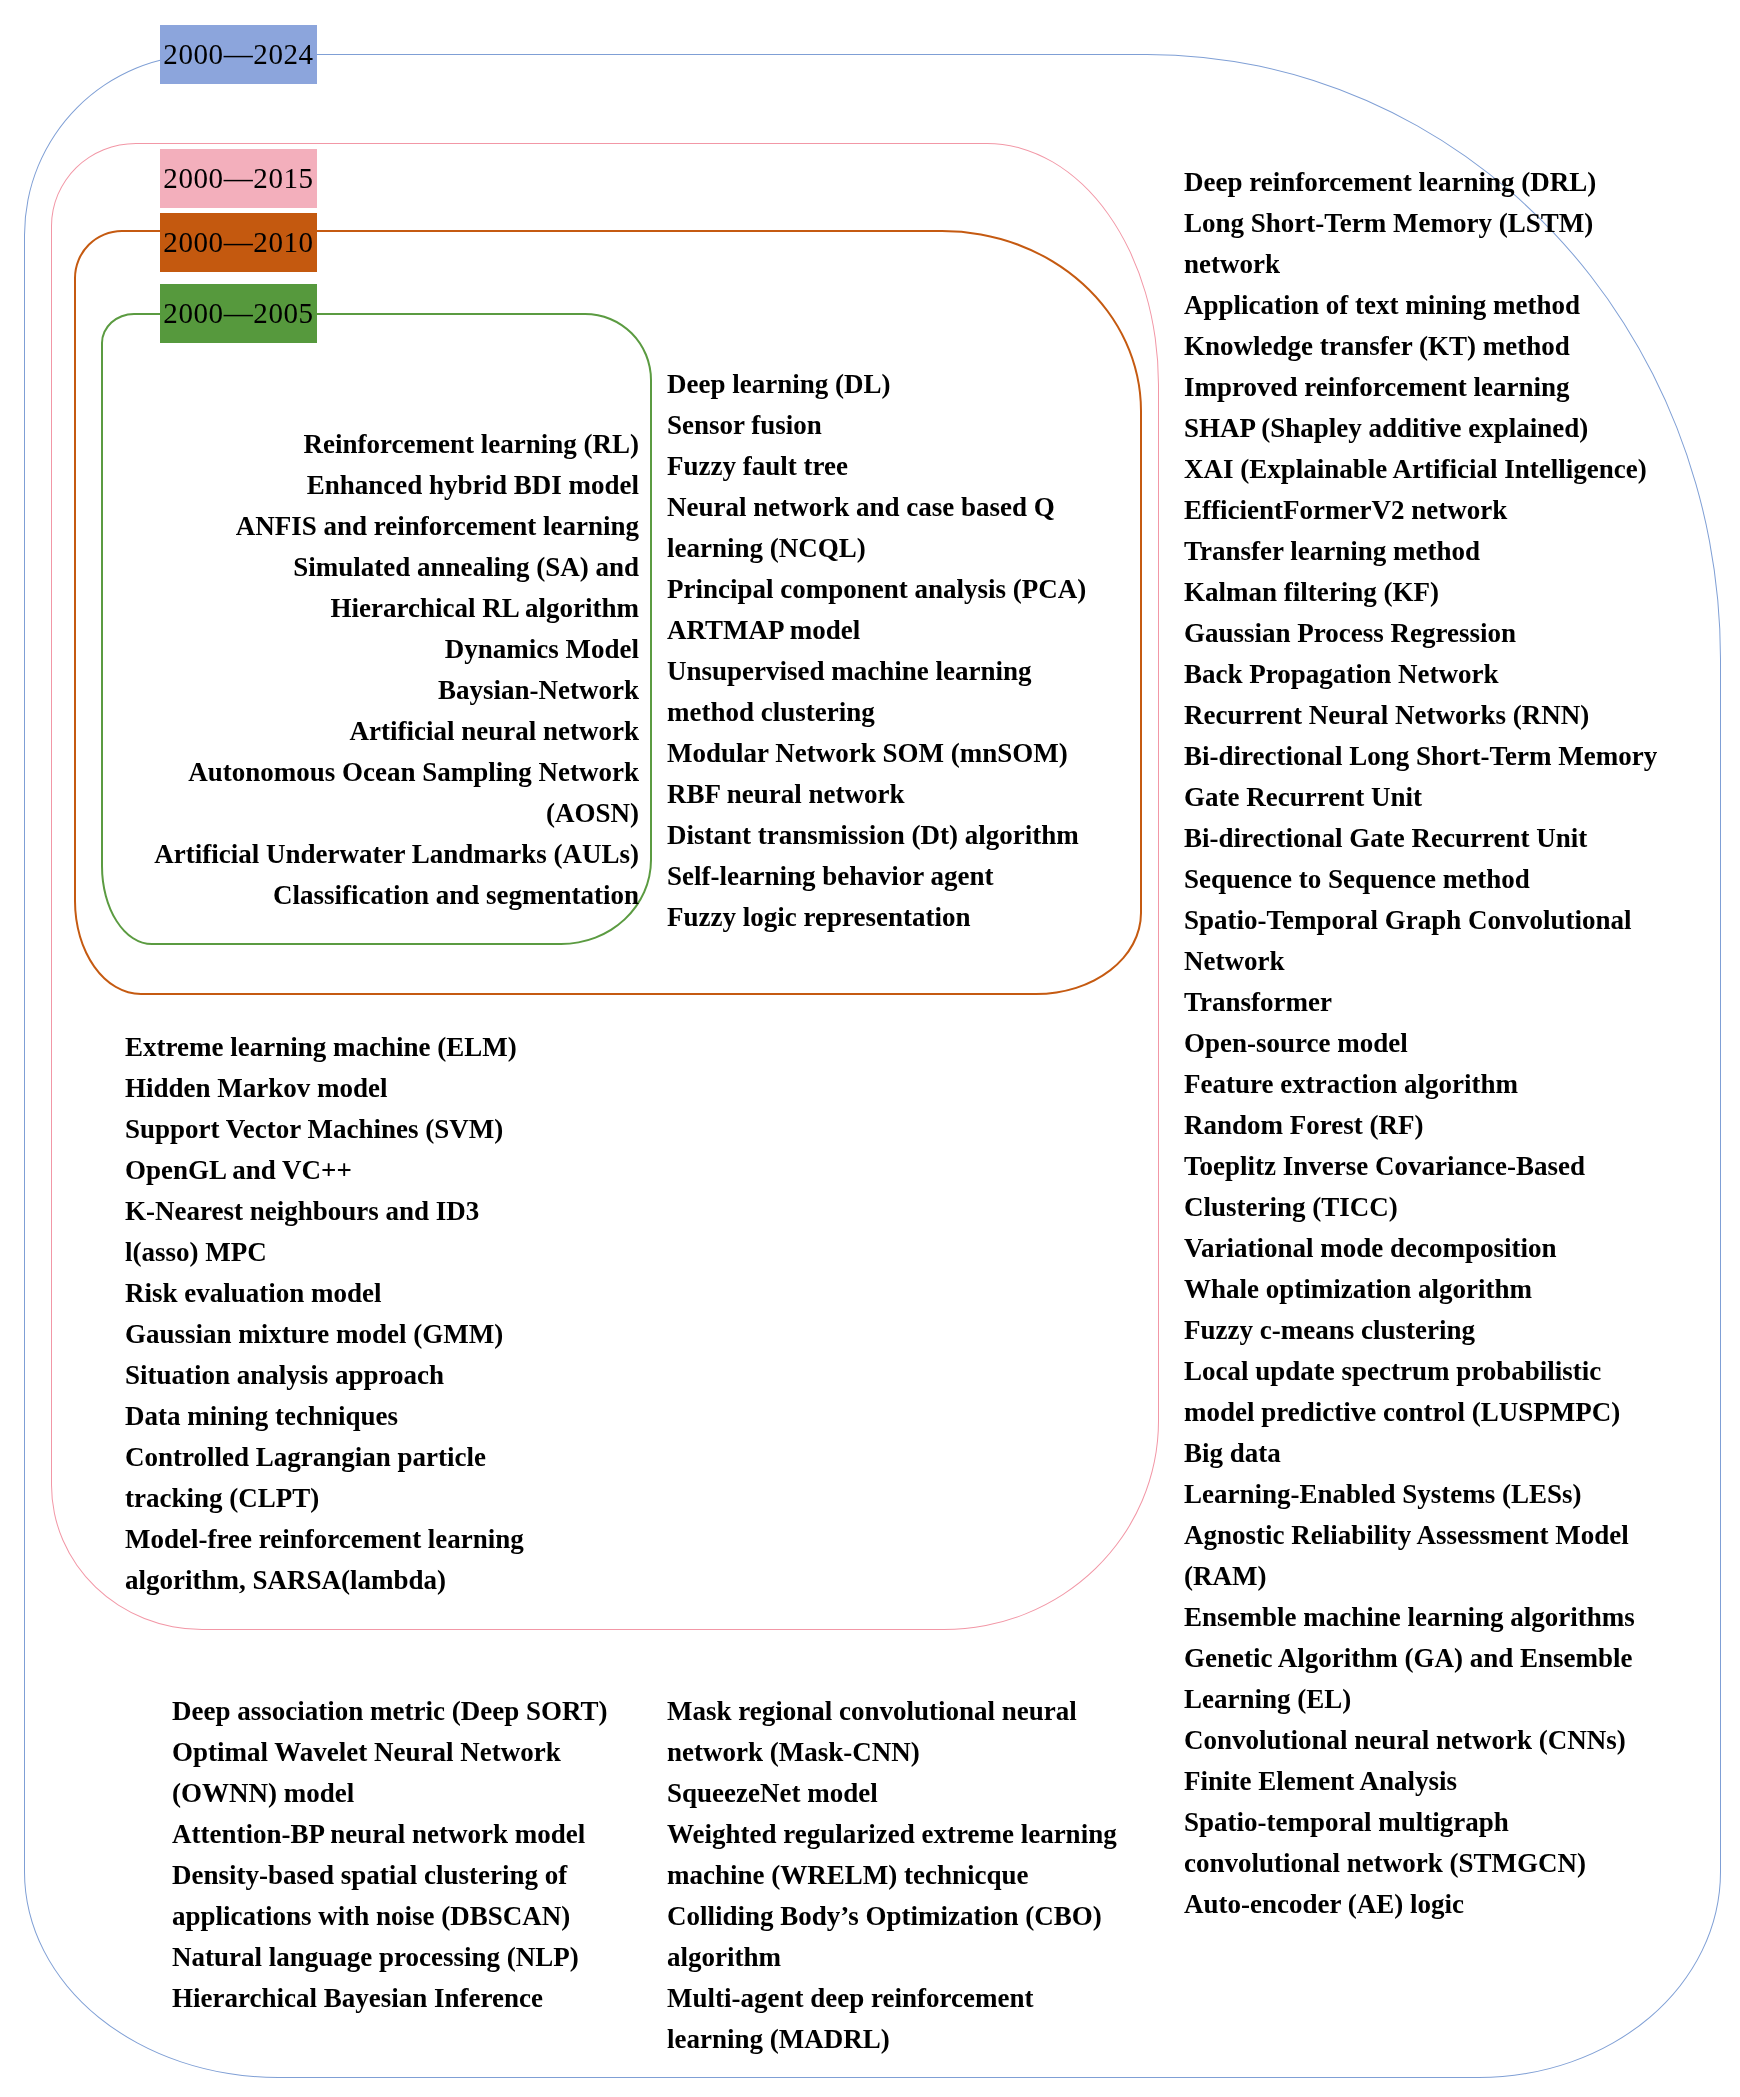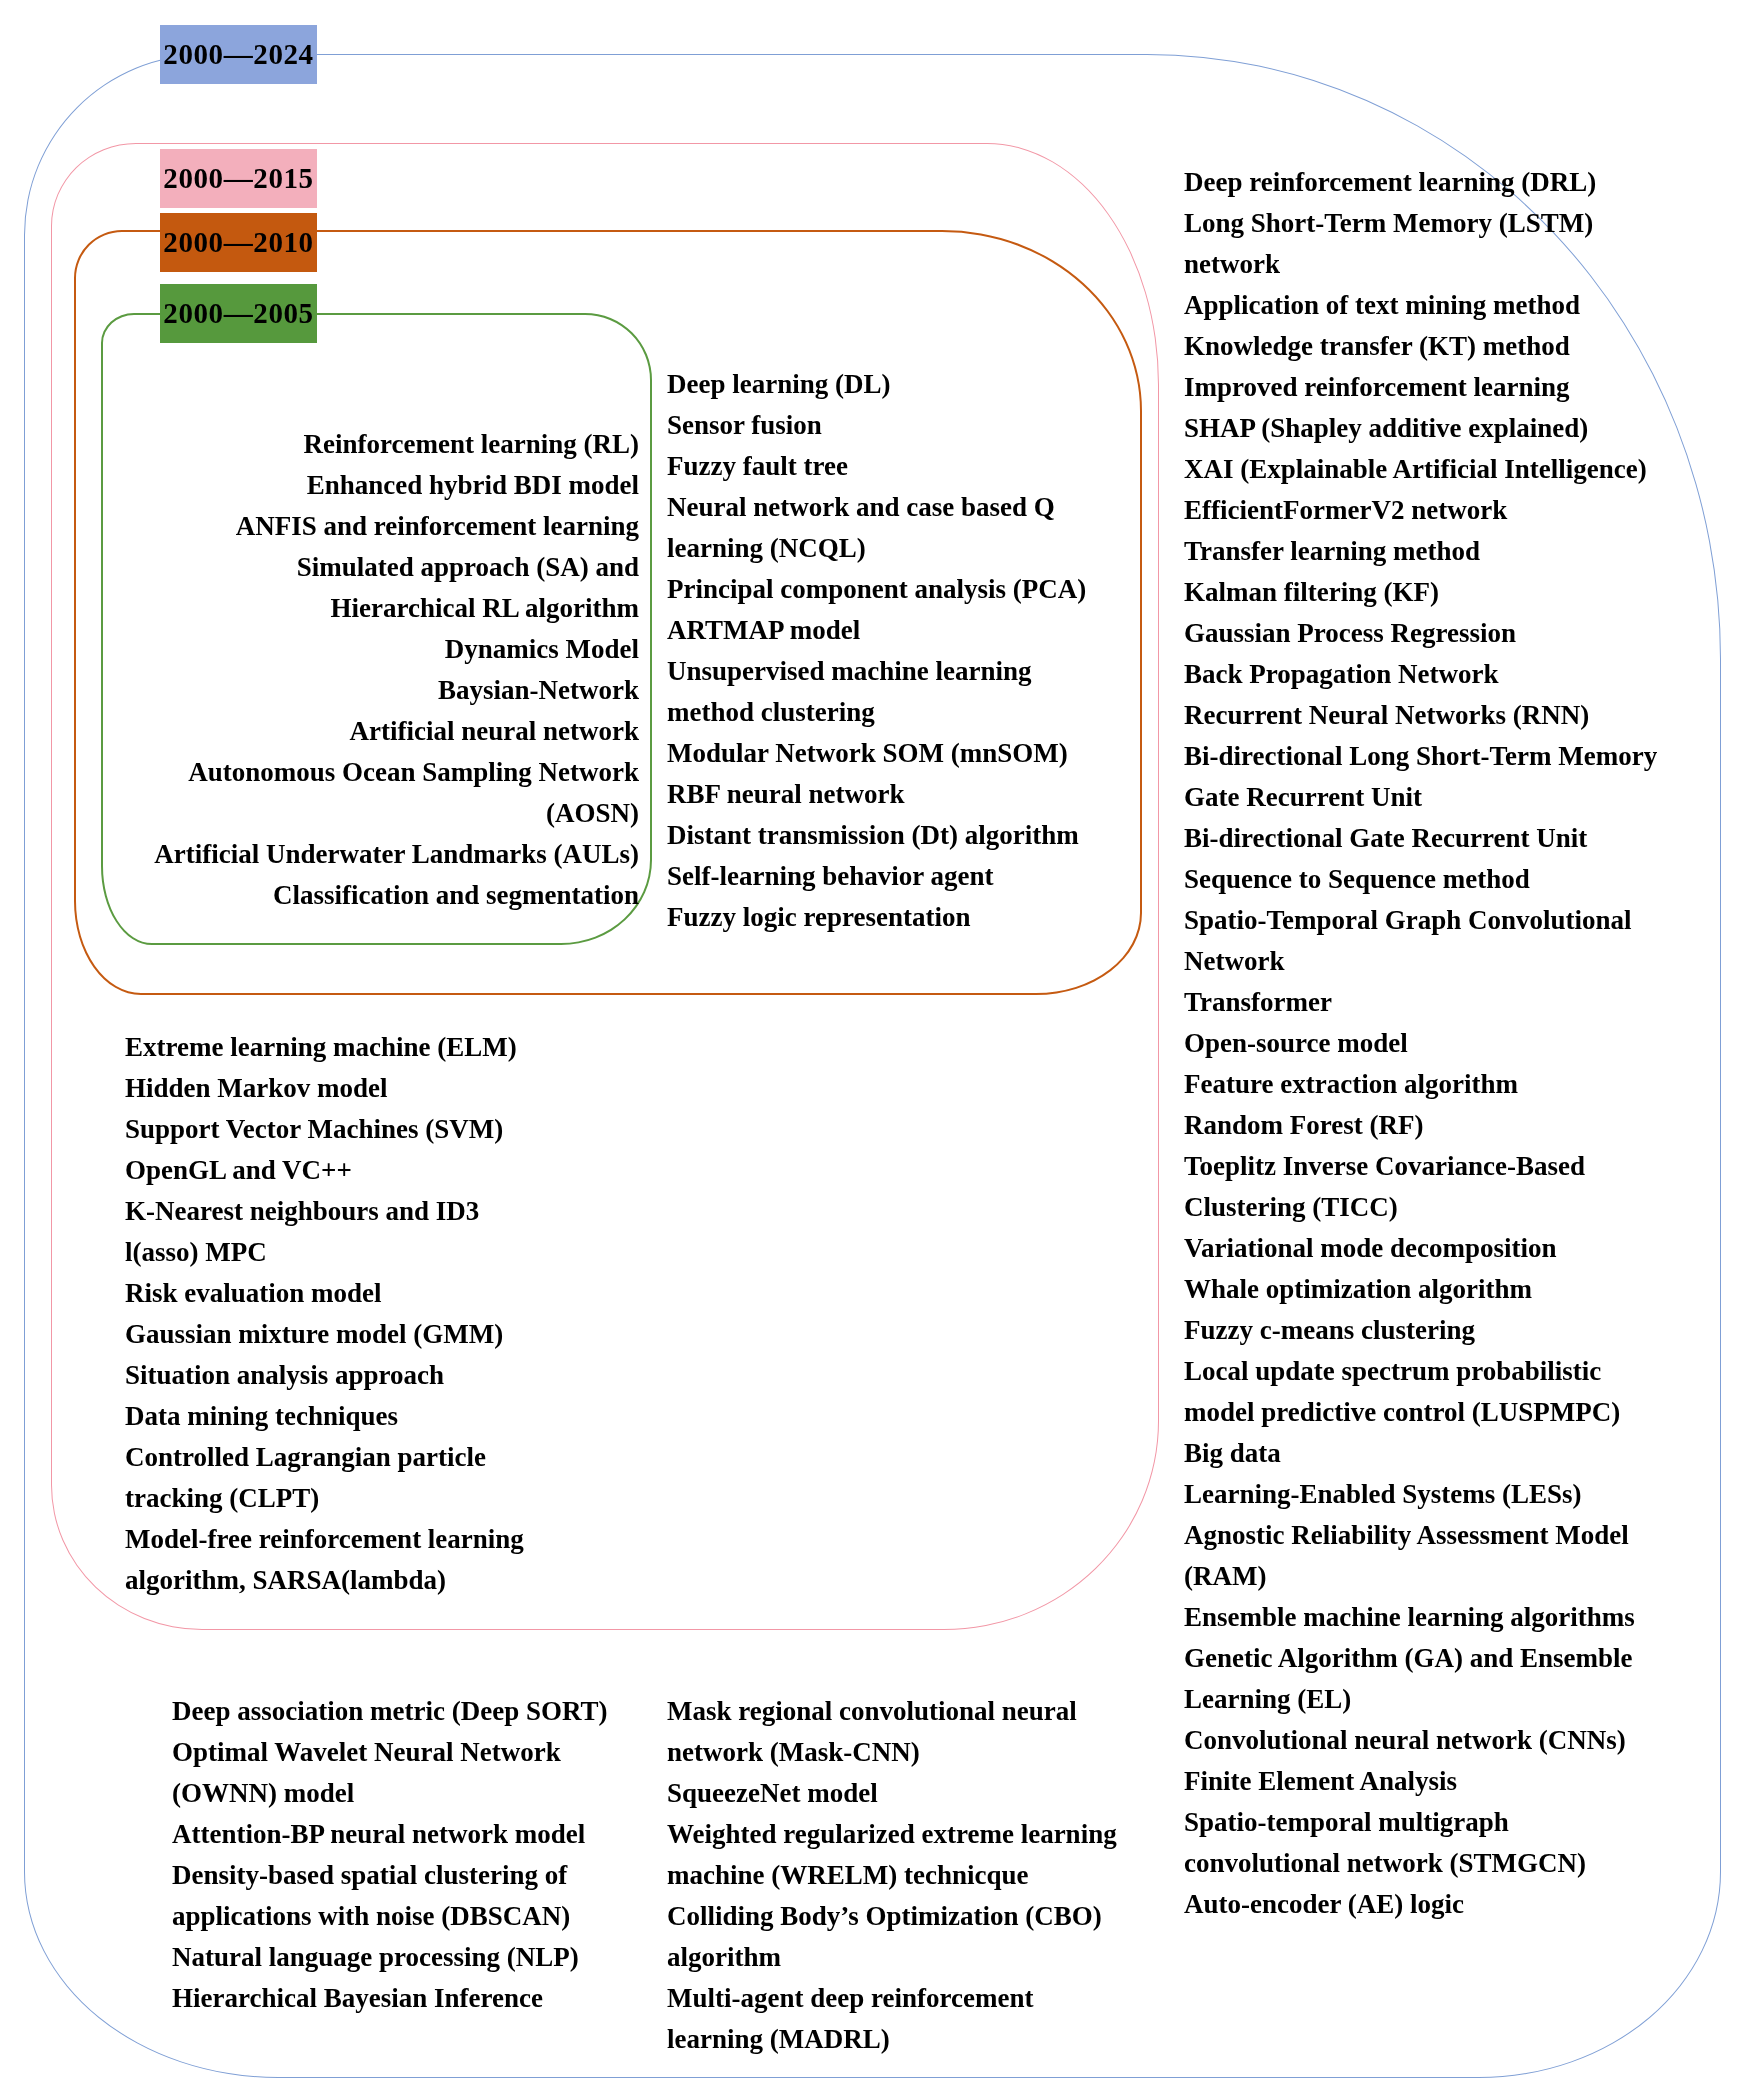--- a/index.html
+++ b/index.html
@@ -34,21 +34,21 @@
     left: 101px; top: 313px; width: 551px; height: 632px;
     border: 2.4px solid #5b9b41;
     border-radius: 33px 67px 91px 51px / 30px 67px 85px 79px;
   }
 
   
   .chip {
     position: absolute;
     left: 160px; width: 157px; height: 59px;
     display: flex; align-items: center; justify-content: center;
-    font-weight: bold; font-size: 29px;
+    font-weight: normal; font-size: 29px;
     letter-spacing: 0.6px;
     color: #000000;
   }
   .chip-2024 { top: 25px;  background: #8ca5dc; }
   .chip-2015 { top: 114px; background: #f3afbc; margin-top: 35px; }
   .chip-2010 { top: 201px; background: #c4590f; margin-top: 12px; }
   .chip-2005 { top: 284px; background: #56993d; }
 
   
   .methods {
@@ -76,21 +76,21 @@
   <div class="region region-2024"></div>
   <div class="region region-2015"></div>
   <div class="region region-2010"></div>
   <div class="region region-2005"></div>
 
   <div class="chip chip-2024">2000—2024</div>
   <div class="chip chip-2015">2000—2015</div>
   <div class="chip chip-2010">2000—2010</div>
   <div class="chip chip-2005">2000—2005</div>
 
-  <div class="methods col-2005"><div class="method-item">Reinforcement learning (RL)</div><div class="method-item">Enhanced hybrid BDI model</div><div class="method-item">ANFIS and reinforcement learning</div><div class="method-item">Simulated approach (SA) and
+  <div class="methods col-2005"><div class="method-item">Reinforcement learning (RL)</div><div class="method-item">Enhanced hybrid BDI model</div><div class="method-item">ANFIS and reinforcement learning</div><div class="method-item">Simulated annealing (SA) and
 Hierarchical RL algorithm</div><div class="method-item">Dynamics Model</div><div class="method-item">Baysian-Network</div><div class="method-item">Artificial neural network</div><div class="method-item">Autonomous Ocean Sampling Network
 (AOSN)</div><div class="method-item">Artificial Underwater Landmarks (AULs)</div><div class="method-item">Classification and segmentation</div></div>
 
   <div class="methods col-2010"><div class="method-item">Deep learning (DL)</div><div class="method-item">Sensor fusion</div><div class="method-item">Fuzzy fault tree</div><div class="method-item">Neural network and case based Q
 learning (NCQL)</div><div class="method-item">Principal component analysis (PCA)</div><div class="method-item">ARTMAP model</div><div class="method-item">Unsupervised machine learning
 method clustering</div><div class="method-item">Modular Network SOM (mnSOM)</div><div class="method-item">RBF neural network</div><div class="method-item">Distant transmission (Dt) algorithm</div><div class="method-item">Self-learning behavior agent</div><div class="method-item">Fuzzy logic representation</div></div>
 
   <div class="methods col-2015"><div class="method-item">Extreme learning machine (ELM)</div><div class="method-item">Hidden Markov model</div><div class="method-item">Support Vector Machines (SVM)</div><div class="method-item">OpenGL and VC++</div><div class="method-item">K-Nearest neighbours and ID3</div><div class="method-item">l(asso) MPC</div><div class="method-item">Risk evaluation model</div><div class="method-item">Gaussian mixture model (GMM)</div><div class="method-item">Situation analysis approach</div><div class="method-item">Data mining techniques</div><div class="method-item">Controlled Lagrangian particle
 tracking (CLPT)</div><div class="method-item">Model-free reinforcement learning
 algorithm, SARSA(lambda)</div></div>

